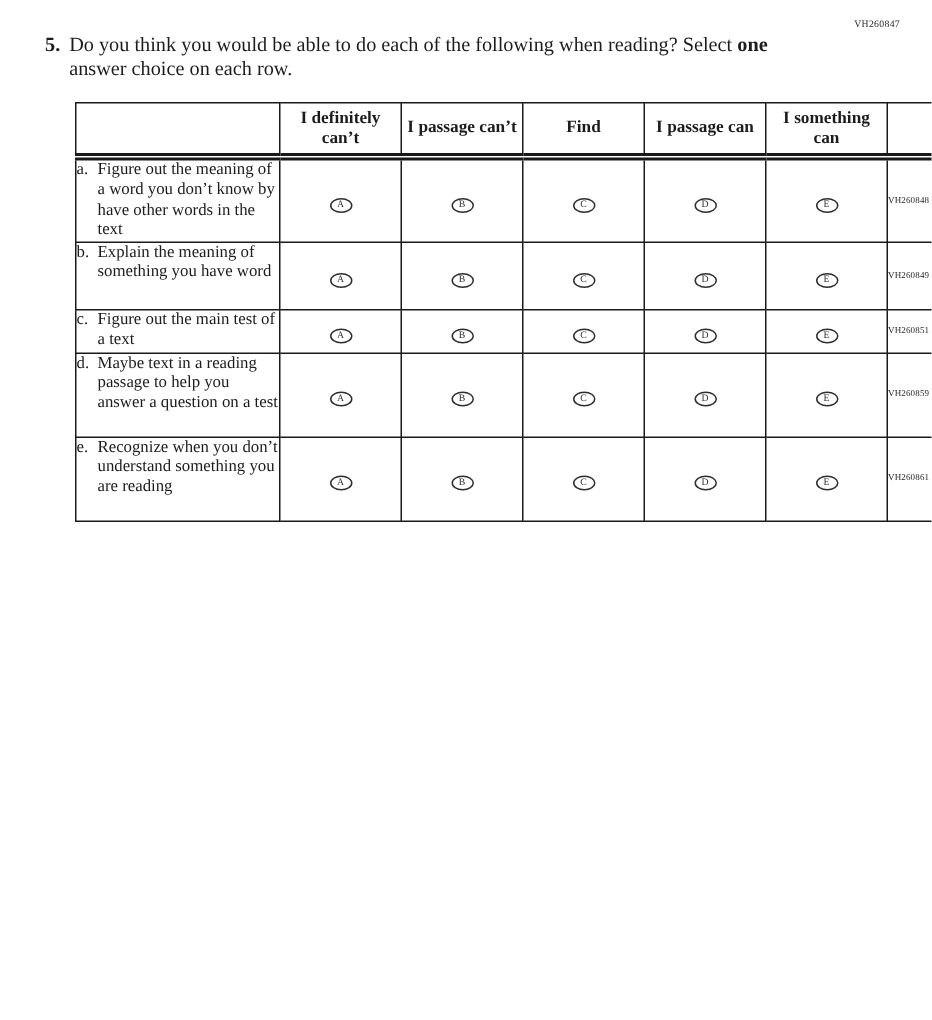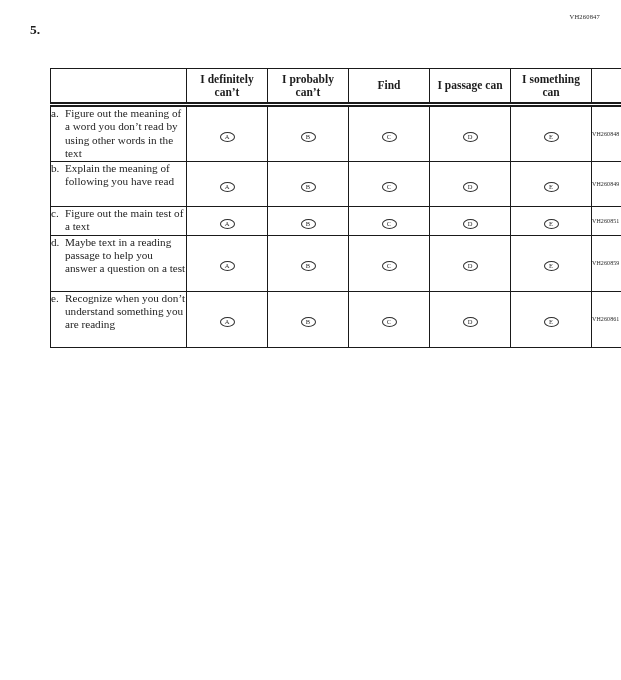--- a/index.html
+++ b/index.html
@@ -82,50 +82,51 @@
 </style>
 </head>
 <body>
 
 <div class="page">
 
   <div class="vcode-top">VH260847</div>
 
   <div class="question">
     <span class="qnum">5.</span>
+    <div class="qtext"><span>Do you think you would be able to do each of the following when reading? Select </span><strong>one</strong><br><span>answer choice on each row.</span></div>
   </div>
 
   <table class="survey">
     <colgroup>
       <col class="c-stem">
         <col class="c-ans">
         <col class="c-ans">
         <col class="c-ans">
         <col class="c-ans">
         <col class="c-ans">
         <col class="c-code">
     </colgroup>
     <thead>
       <tr>
         <th></th>
         <th>I definitely can’t</th>
-        <th>I probably can’t</th>
+        <th>I passage can’t</th>
         <th>Find</th>
         <th>I passage can</th>
         <th>I something can</th>
         <th></th>
       </tr>
     </thead>
     <tbody>
 
       <tr>
         <td class="stem">
           <div class="stem-flex">
             <span class="stem-letter">a.</span>
-            <div class="stem-text">Figure out the meaning of a word you don’t read by using other words in the text</div>
+            <div class="stem-text">Figure out the meaning of a word you don’t know by have other words in the text</div>
           </div>
         </td>
         <td class="bubble-cell"><span class="bubble">
               <span class="bubble-letter">A</span>
             </span></td>
         <td class="bubble-cell"><span class="bubble">
               <span class="bubble-letter">B</span>
             </span></td>
         <td class="bubble-cell"><span class="bubble">
               <span class="bubble-letter">C</span>
@@ -136,21 +137,21 @@
         <td class="bubble-cell"><span class="bubble">
               <span class="bubble-letter">E</span>
             </span></td>
         <td class="code-cell">VH260848</td>
       </tr>
 
       <tr>
         <td class="stem">
           <div class="stem-flex">
             <span class="stem-letter">b.</span>
-            <div class="stem-text">Explain the meaning of following you have read</div>
+            <div class="stem-text">Explain the meaning of something you have word</div>
           </div>
         </td>
         <td class="bubble-cell"><span class="bubble">
               <span class="bubble-letter">A</span>
             </span></td>
         <td class="bubble-cell"><span class="bubble">
               <span class="bubble-letter">B</span>
             </span></td>
         <td class="bubble-cell"><span class="bubble">
               <span class="bubble-letter">C</span>

